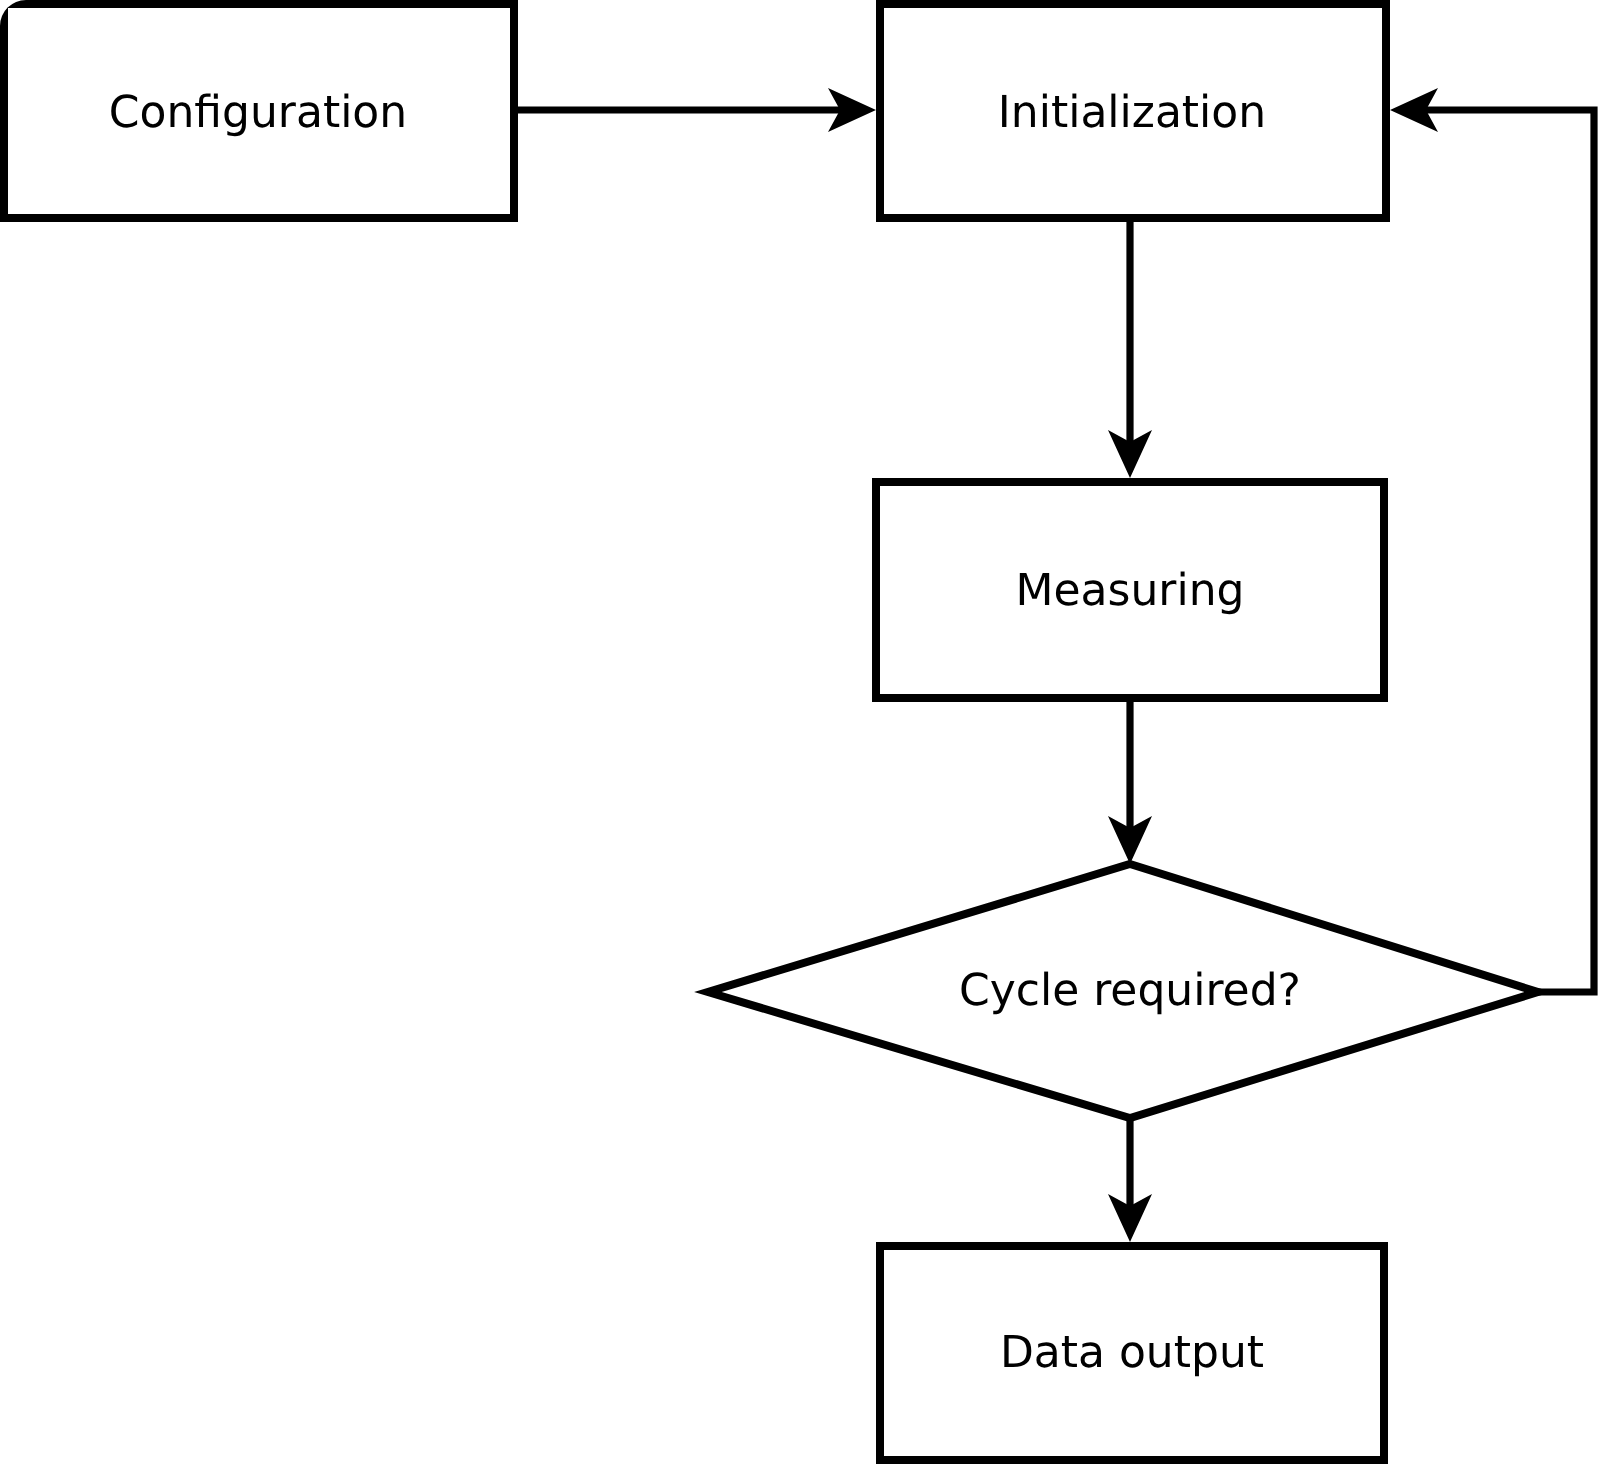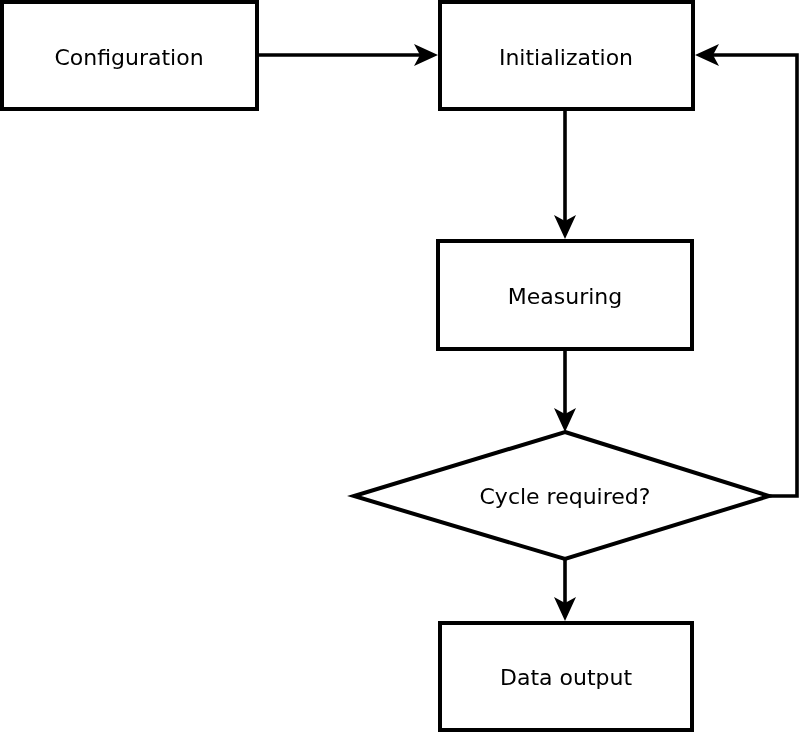--- a/index.html
+++ b/index.html
@@ -5,20 +5,21 @@
   html, body {
     margin: 0;
     padding: 0;
     background: #ffffff;
   }
   .stage {
     width: 800px;
     height: 734px;
     position: relative;
     overflow: hidden;
+    border-radius: 13px;
   }
   svg {
     display: block;
   }
   svg text {
     font-family: "DejaVu Sans", "Liberation Sans", sans-serif;
     font-size: 22px;
     text-anchor: middle;
     dominant-baseline: central;
   }

